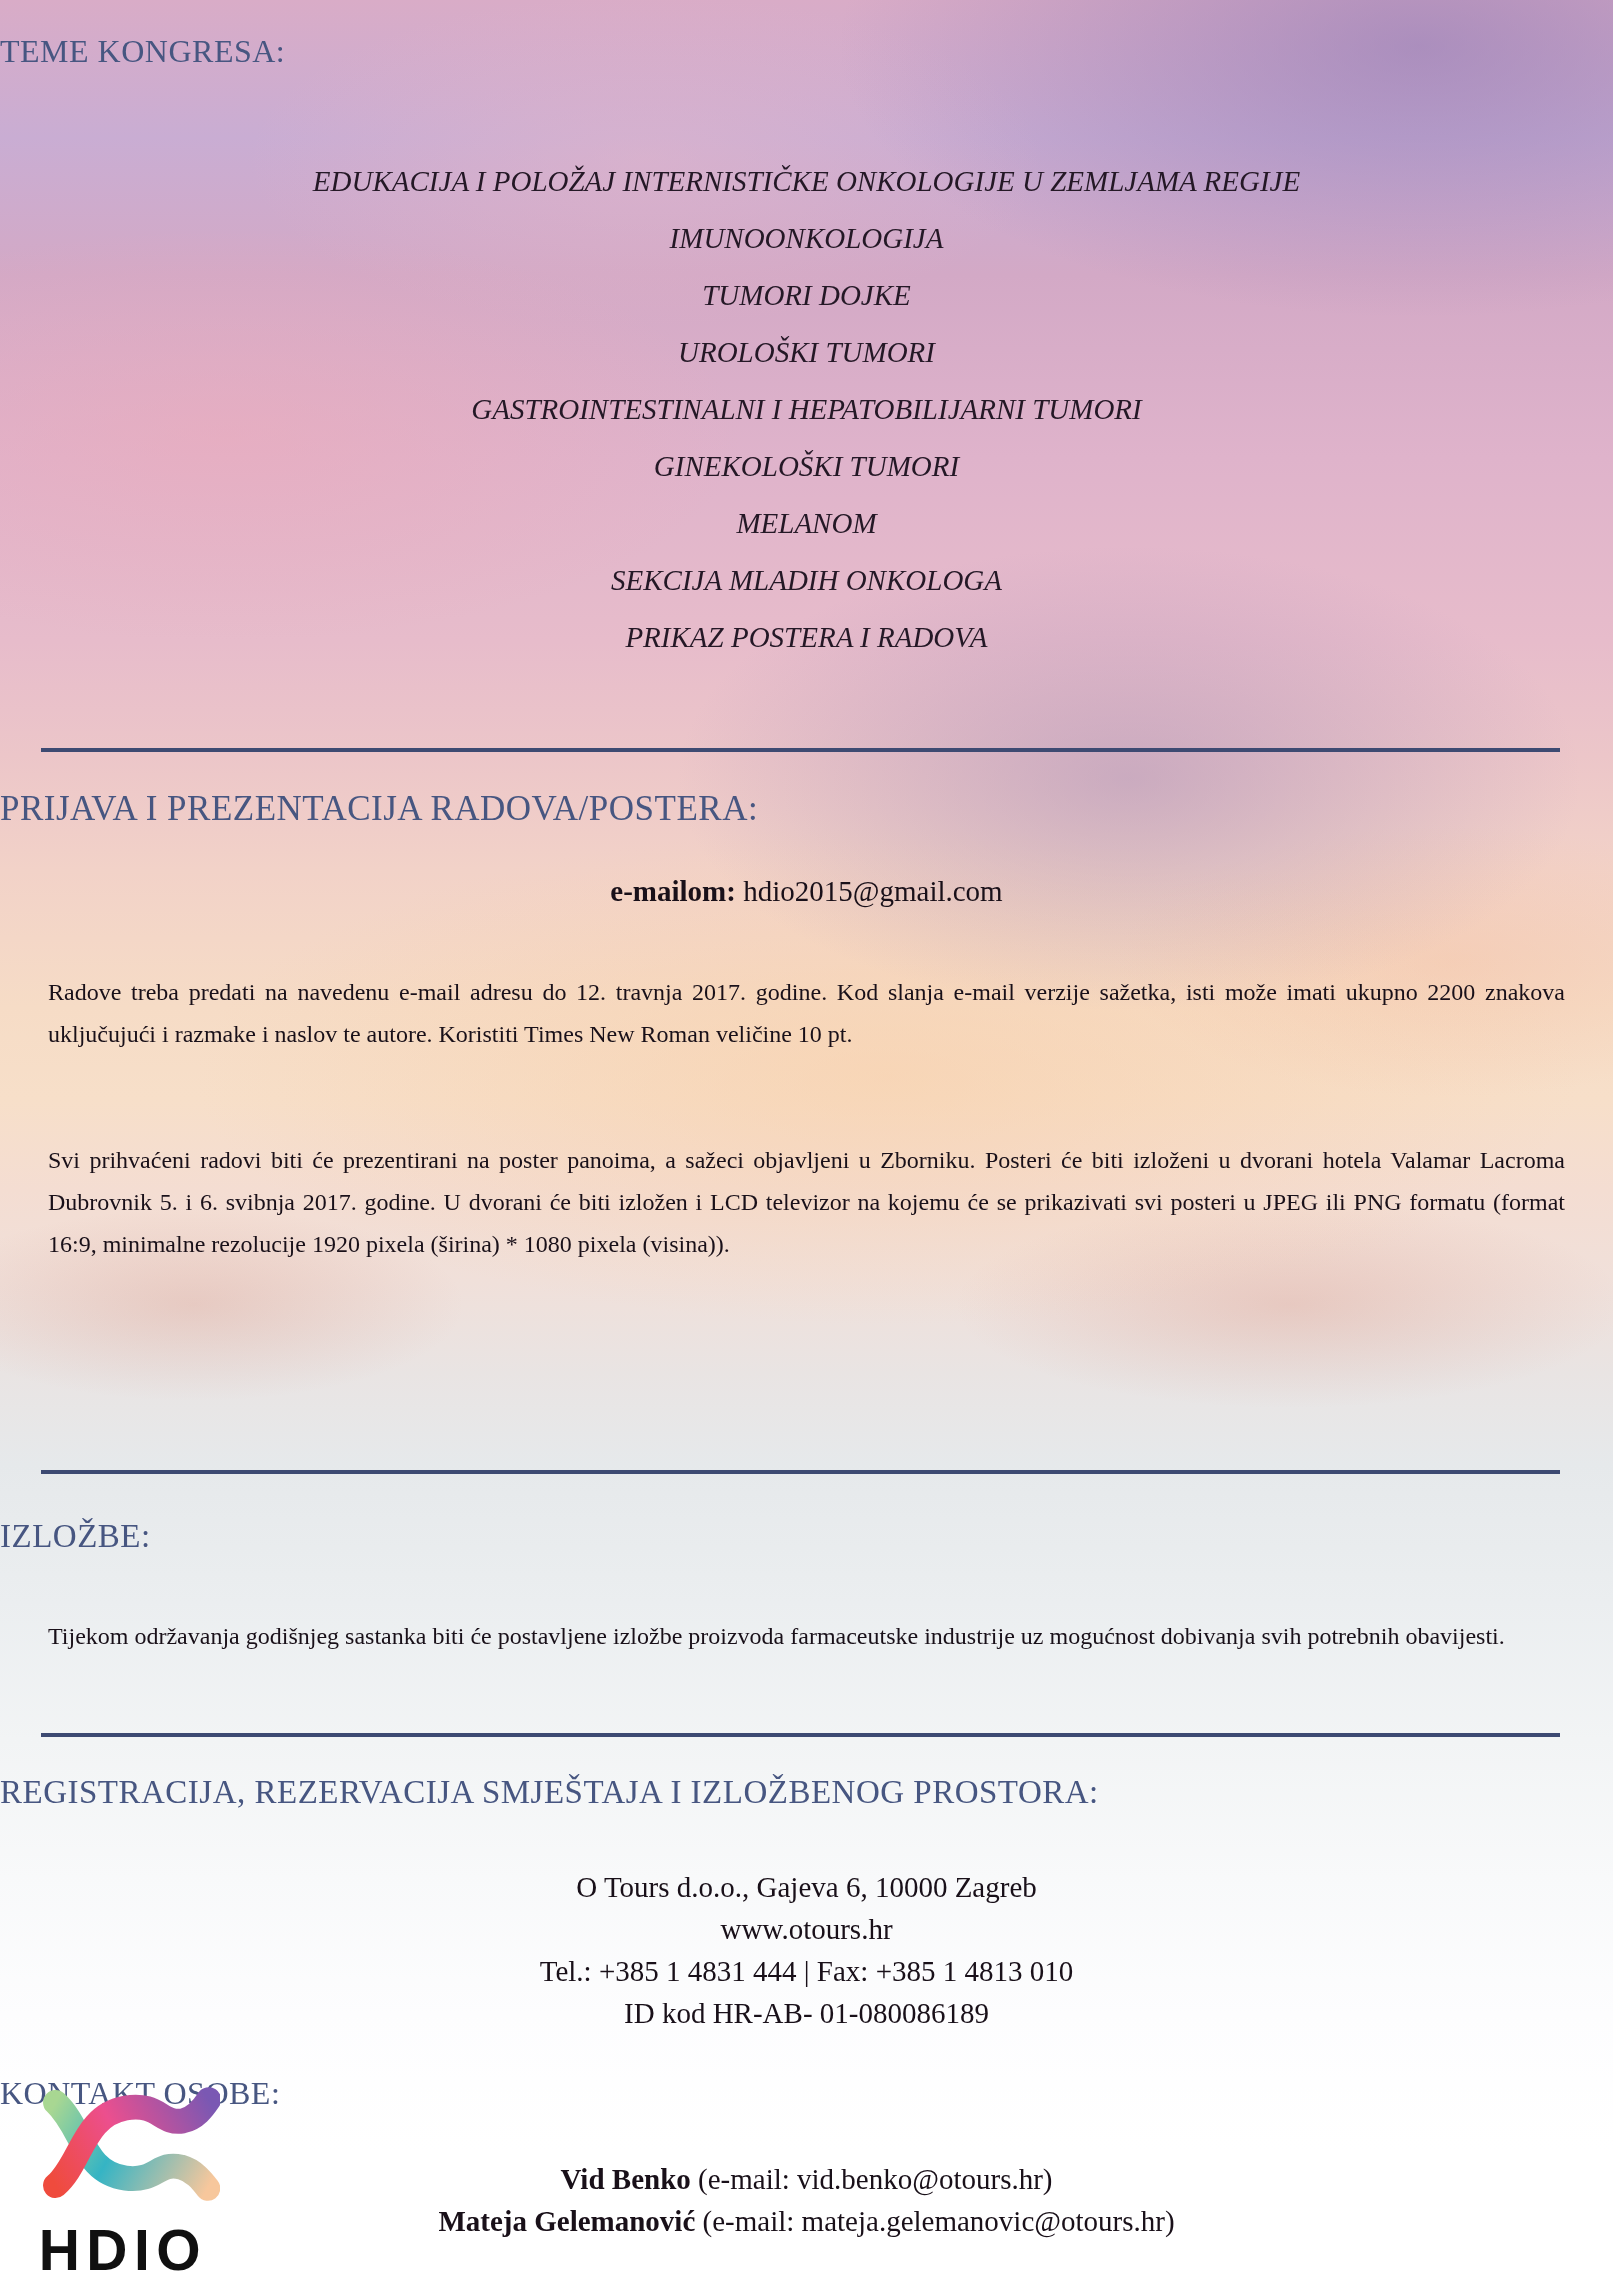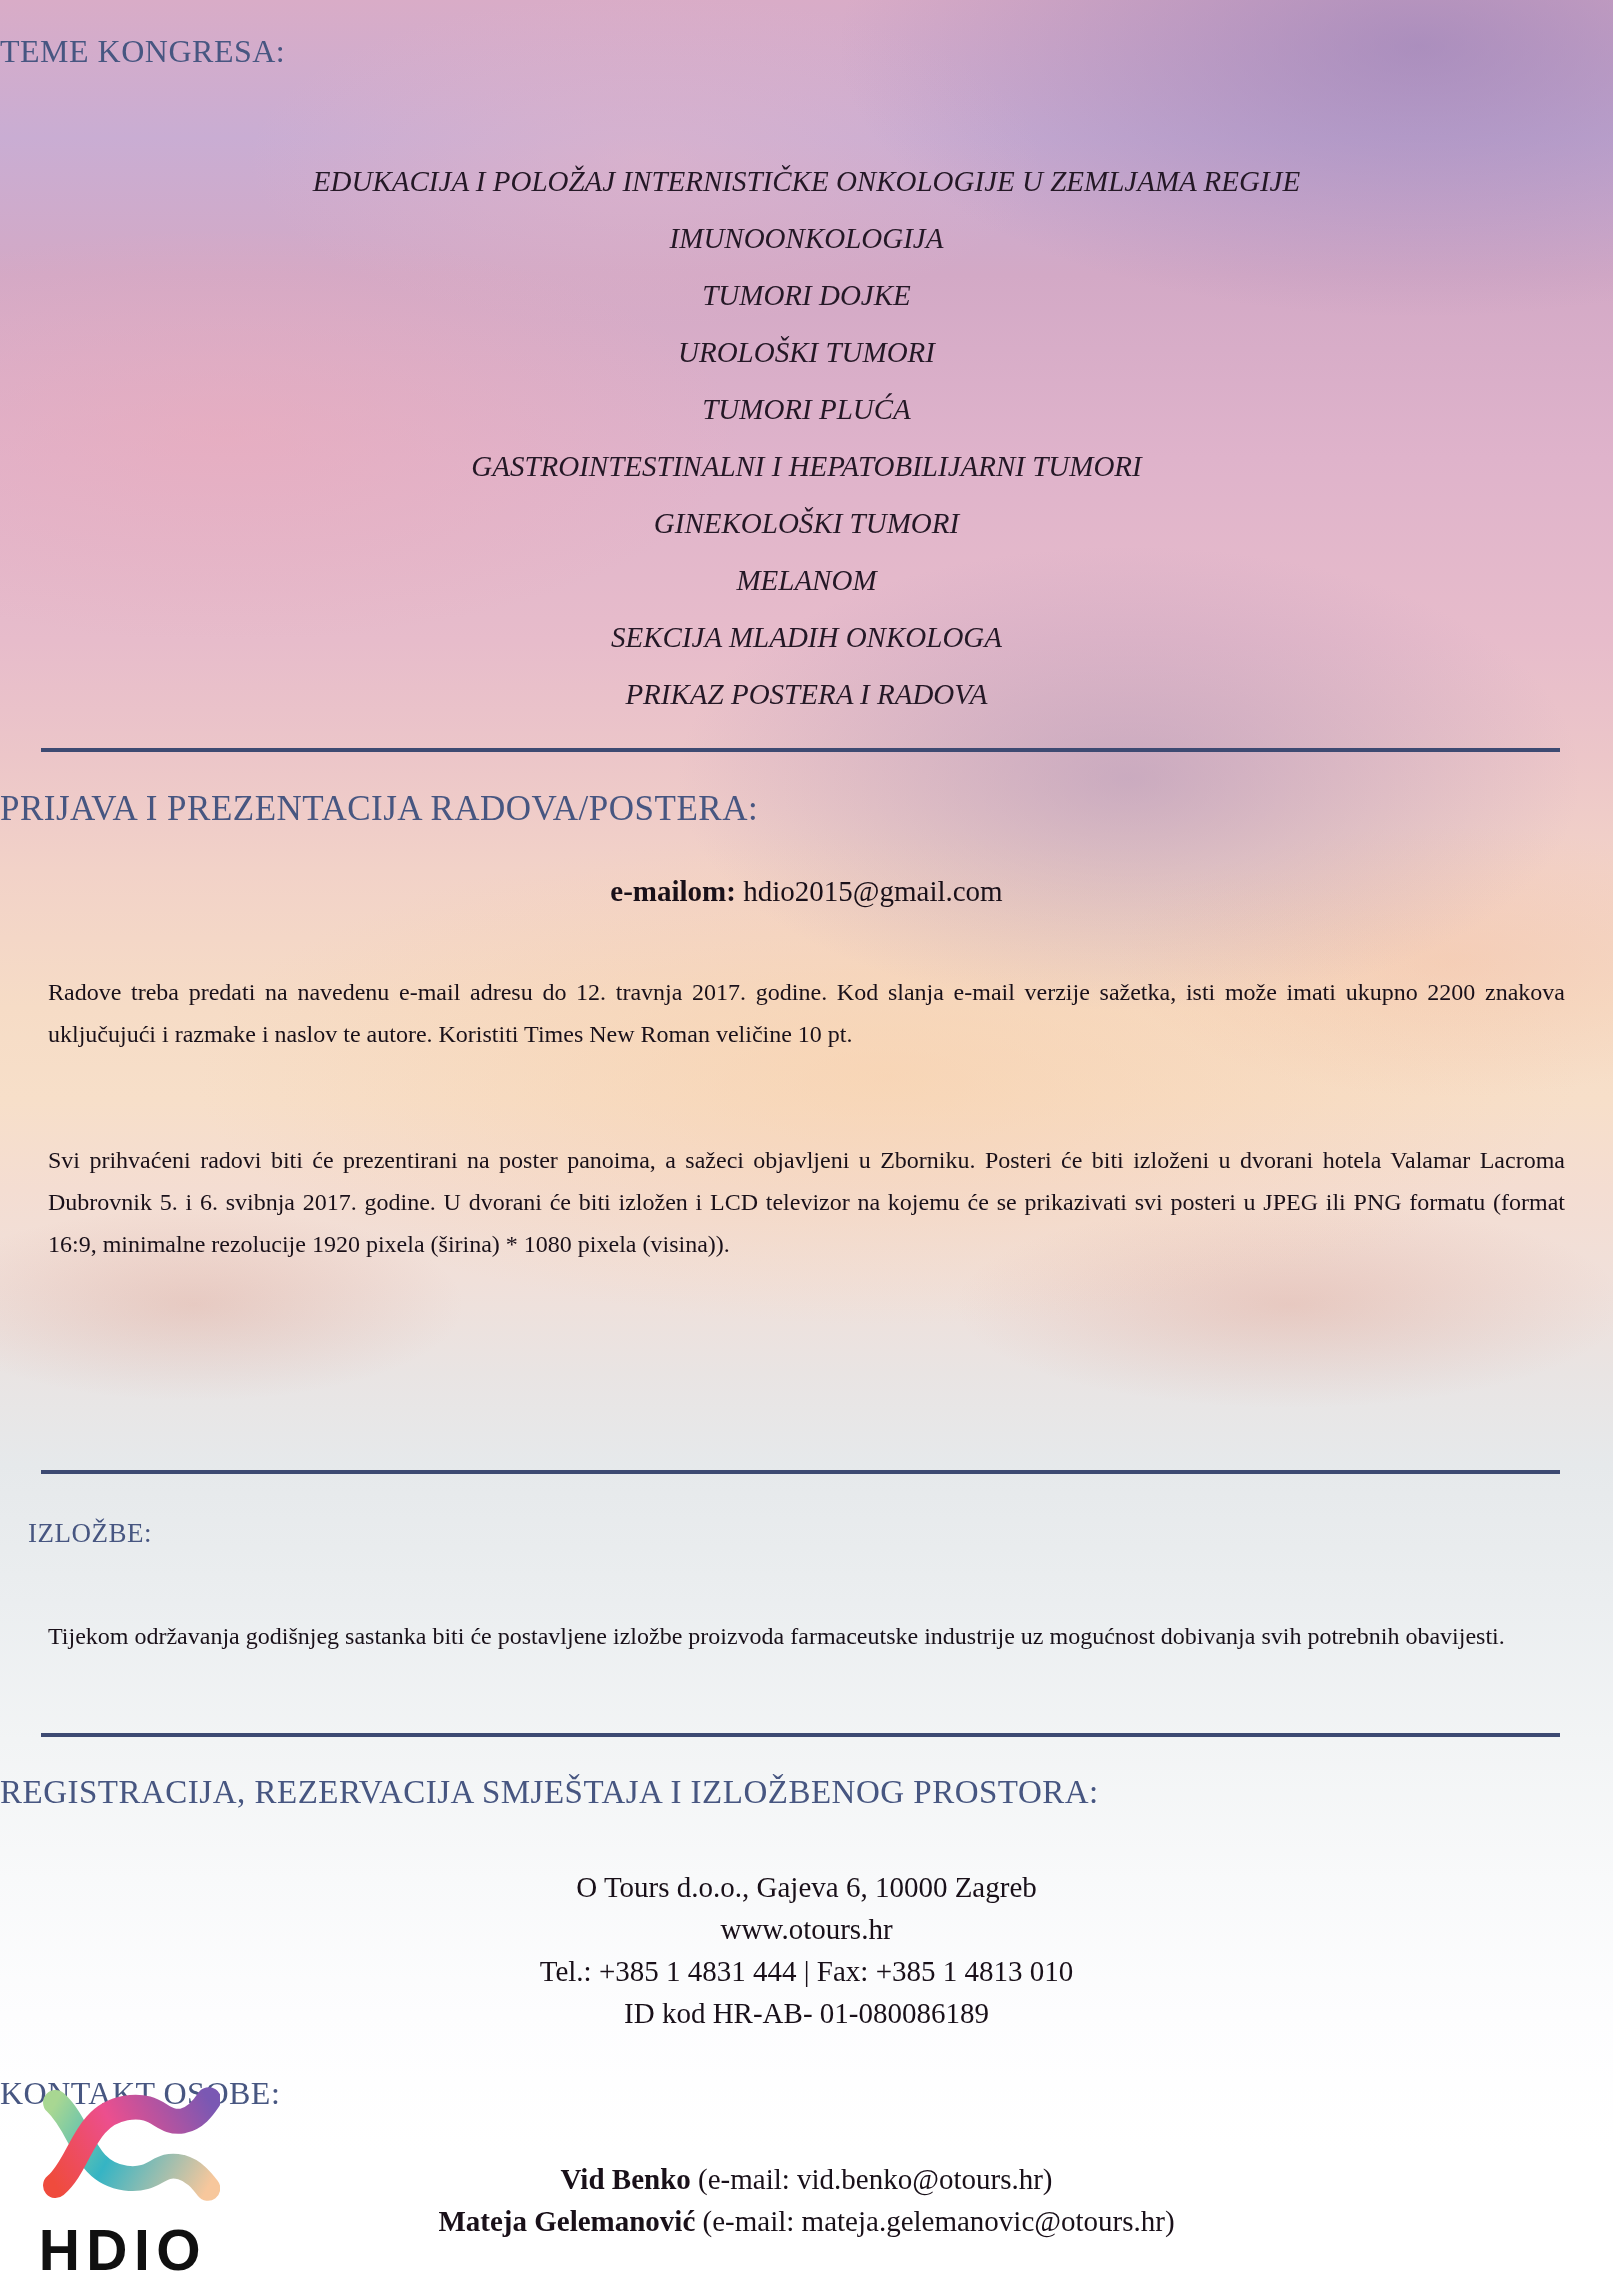--- a/index.html
+++ b/index.html
@@ -26,21 +26,21 @@
         #e6e9eb 64%, #ebeef0 70%, #f2f4f5 76%, #f8f9fa 82%,
         #fdfdfe 88%, #ffffff 94%);
   }
   .sec-title {
     position:absolute; left:0; right:0; margin:0;
     text-align:left; font-weight:400;
     color:#475681; letter-spacing:0.5px;
   }
   .t-teme         { top:33px;   font-size:32px; }
   .t-prijava      { top:789px;  font-size:35px; }
-  .t-izlozbe      { top:1518px; font-size:27px;margin-left:28px; }
+  .t-izlozbe      { top:1518px; font-size:33px; }
   .t-registracija { top:1774px; font-size:33px; }
   .t-kontakt      { top:2075px; font-size:32px; }
 
   .topics {
     position:absolute; top:153px; left:0; right:0;
     text-align:center; font-style:italic;
     font-size:29px; line-height:57px; color:#241826;
   }
   .divider {
     position:absolute; left:41px; width:1519px; height:3.7px;
@@ -100,21 +100,20 @@
 
 <div class="page">
 
   <h1 class="sec-title t-teme">TEME KONGRESA:</h1>
 
   <div class="topics">
     <div class="topic">EDUKACIJA I POLOŽAJ INTERNISTIČKE ONKOLOGIJE U ZEMLJAMA REGIJE</div>
     <div class="topic">IMUNOONKOLOGIJA</div>
     <div class="topic">TUMORI DOJKE</div>
     <div class="topic">UROLOŠKI TUMORI</div>
-    <div class="topic">TUMORI PLUĆA</div>
     <div class="topic">GASTROINTESTINALNI I HEPATOBILIJARNI TUMORI</div>
     <div class="topic">GINEKOLOŠKI TUMORI</div>
     <div class="topic">MELANOM</div>
     <div class="topic">SEKCIJA MLADIH ONKOLOGA</div>
     <div class="topic">PRIKAZ POSTERA I RADOVA</div>
   </div>
 
   <div class="divider d1"></div>
 
   <h2 class="sec-title t-prijava">PRIJAVA I PREZENTACIJA RADOVA/POSTERA:</h2>

